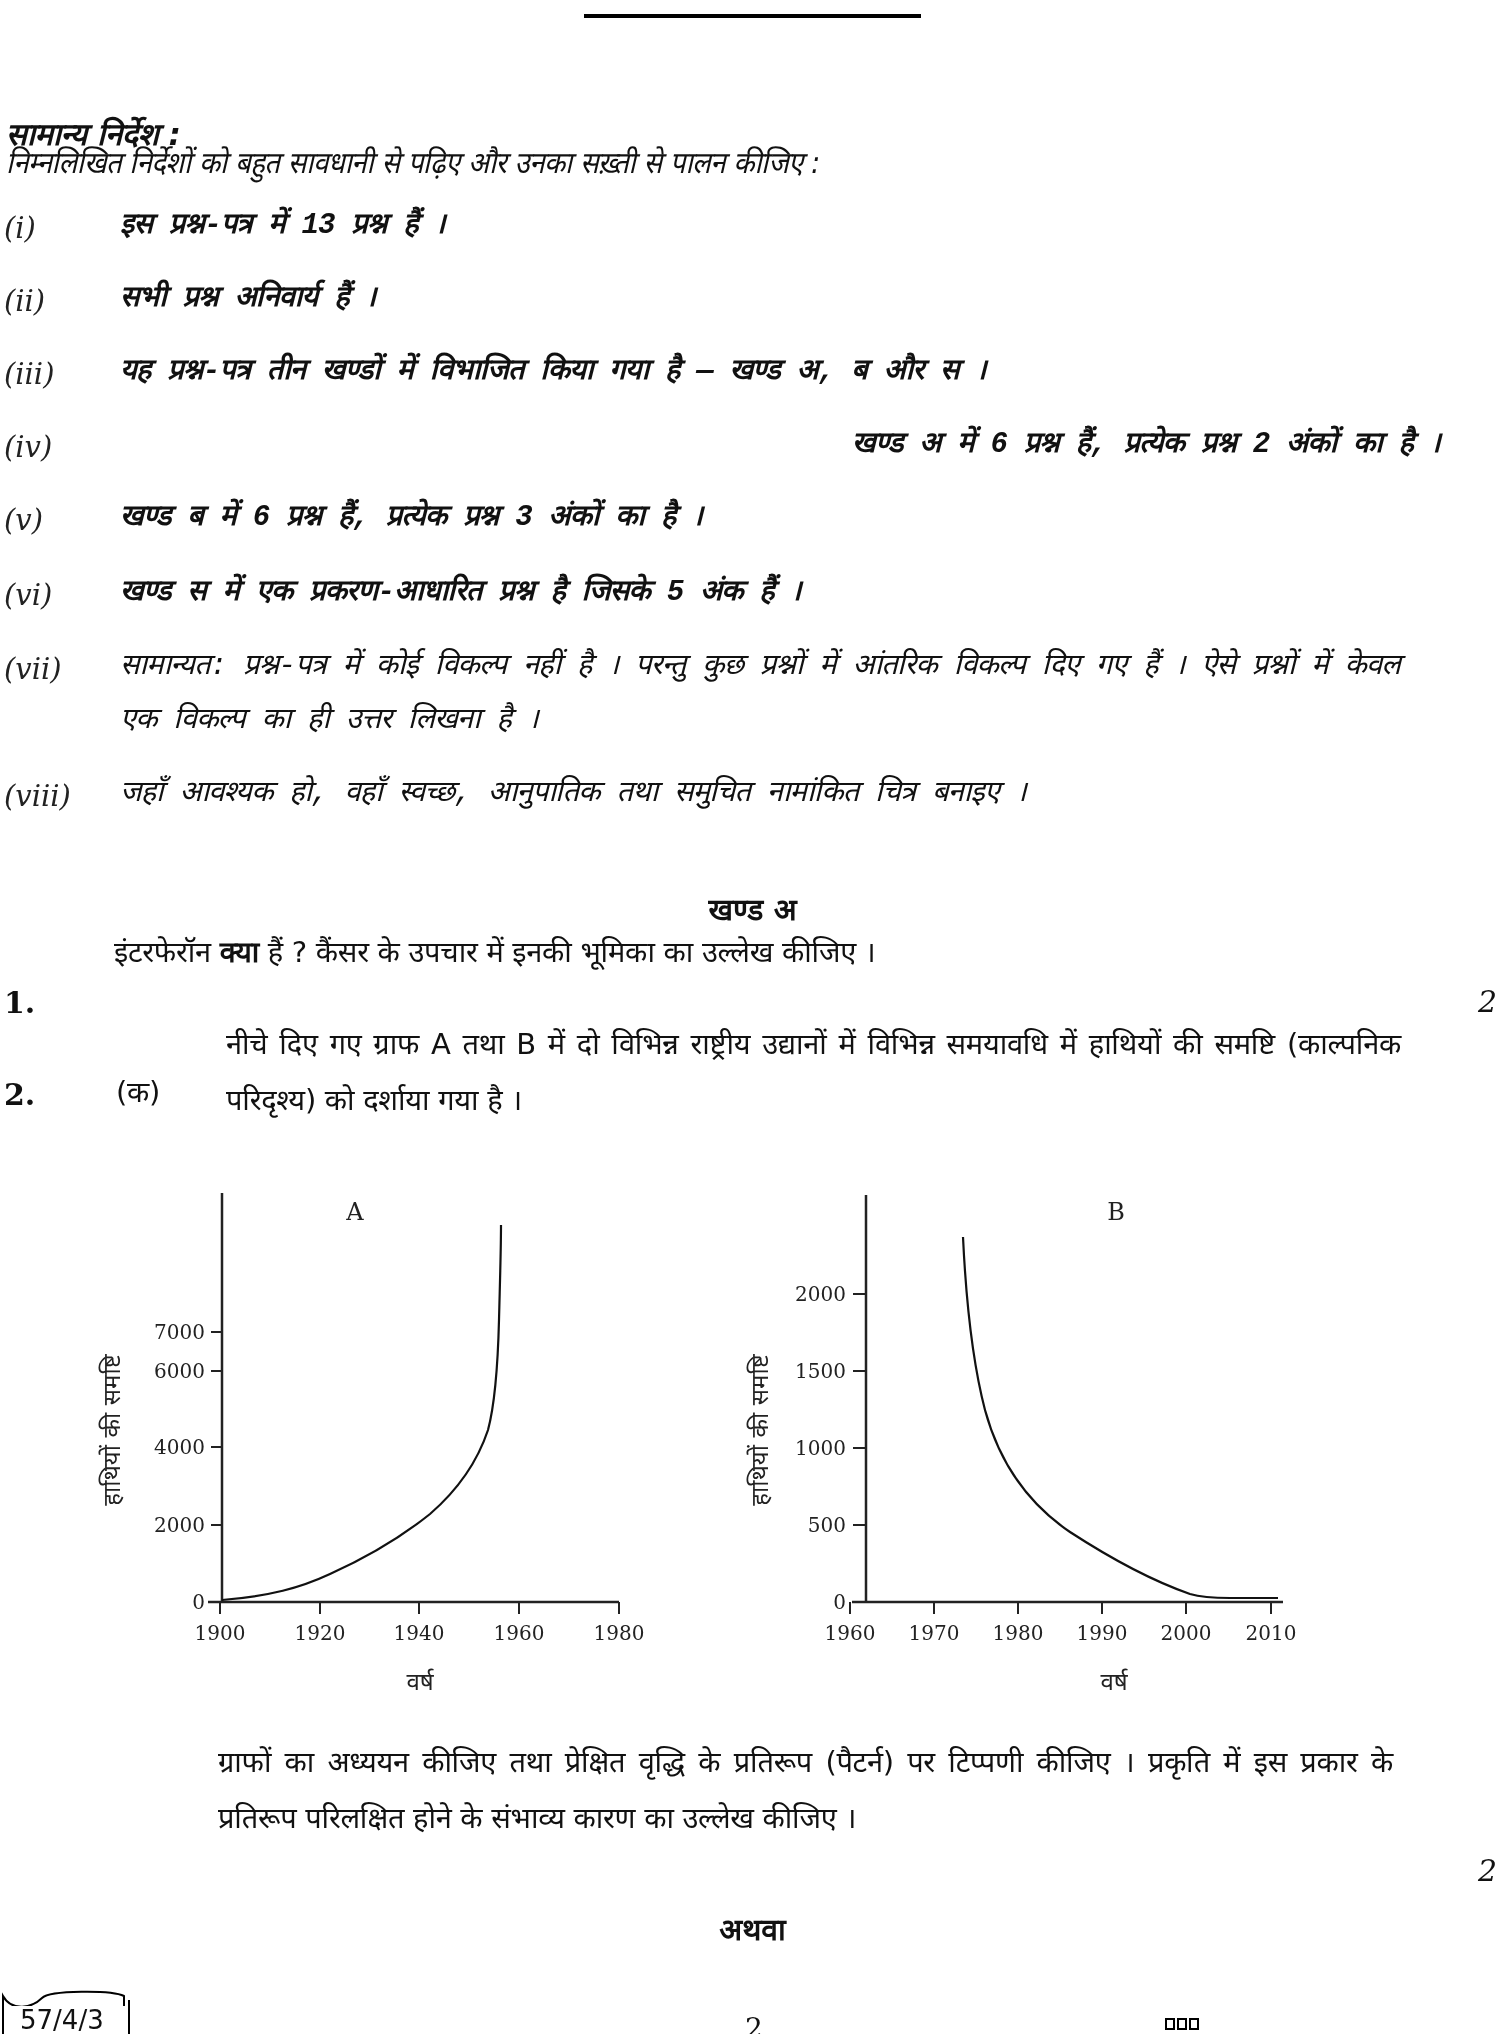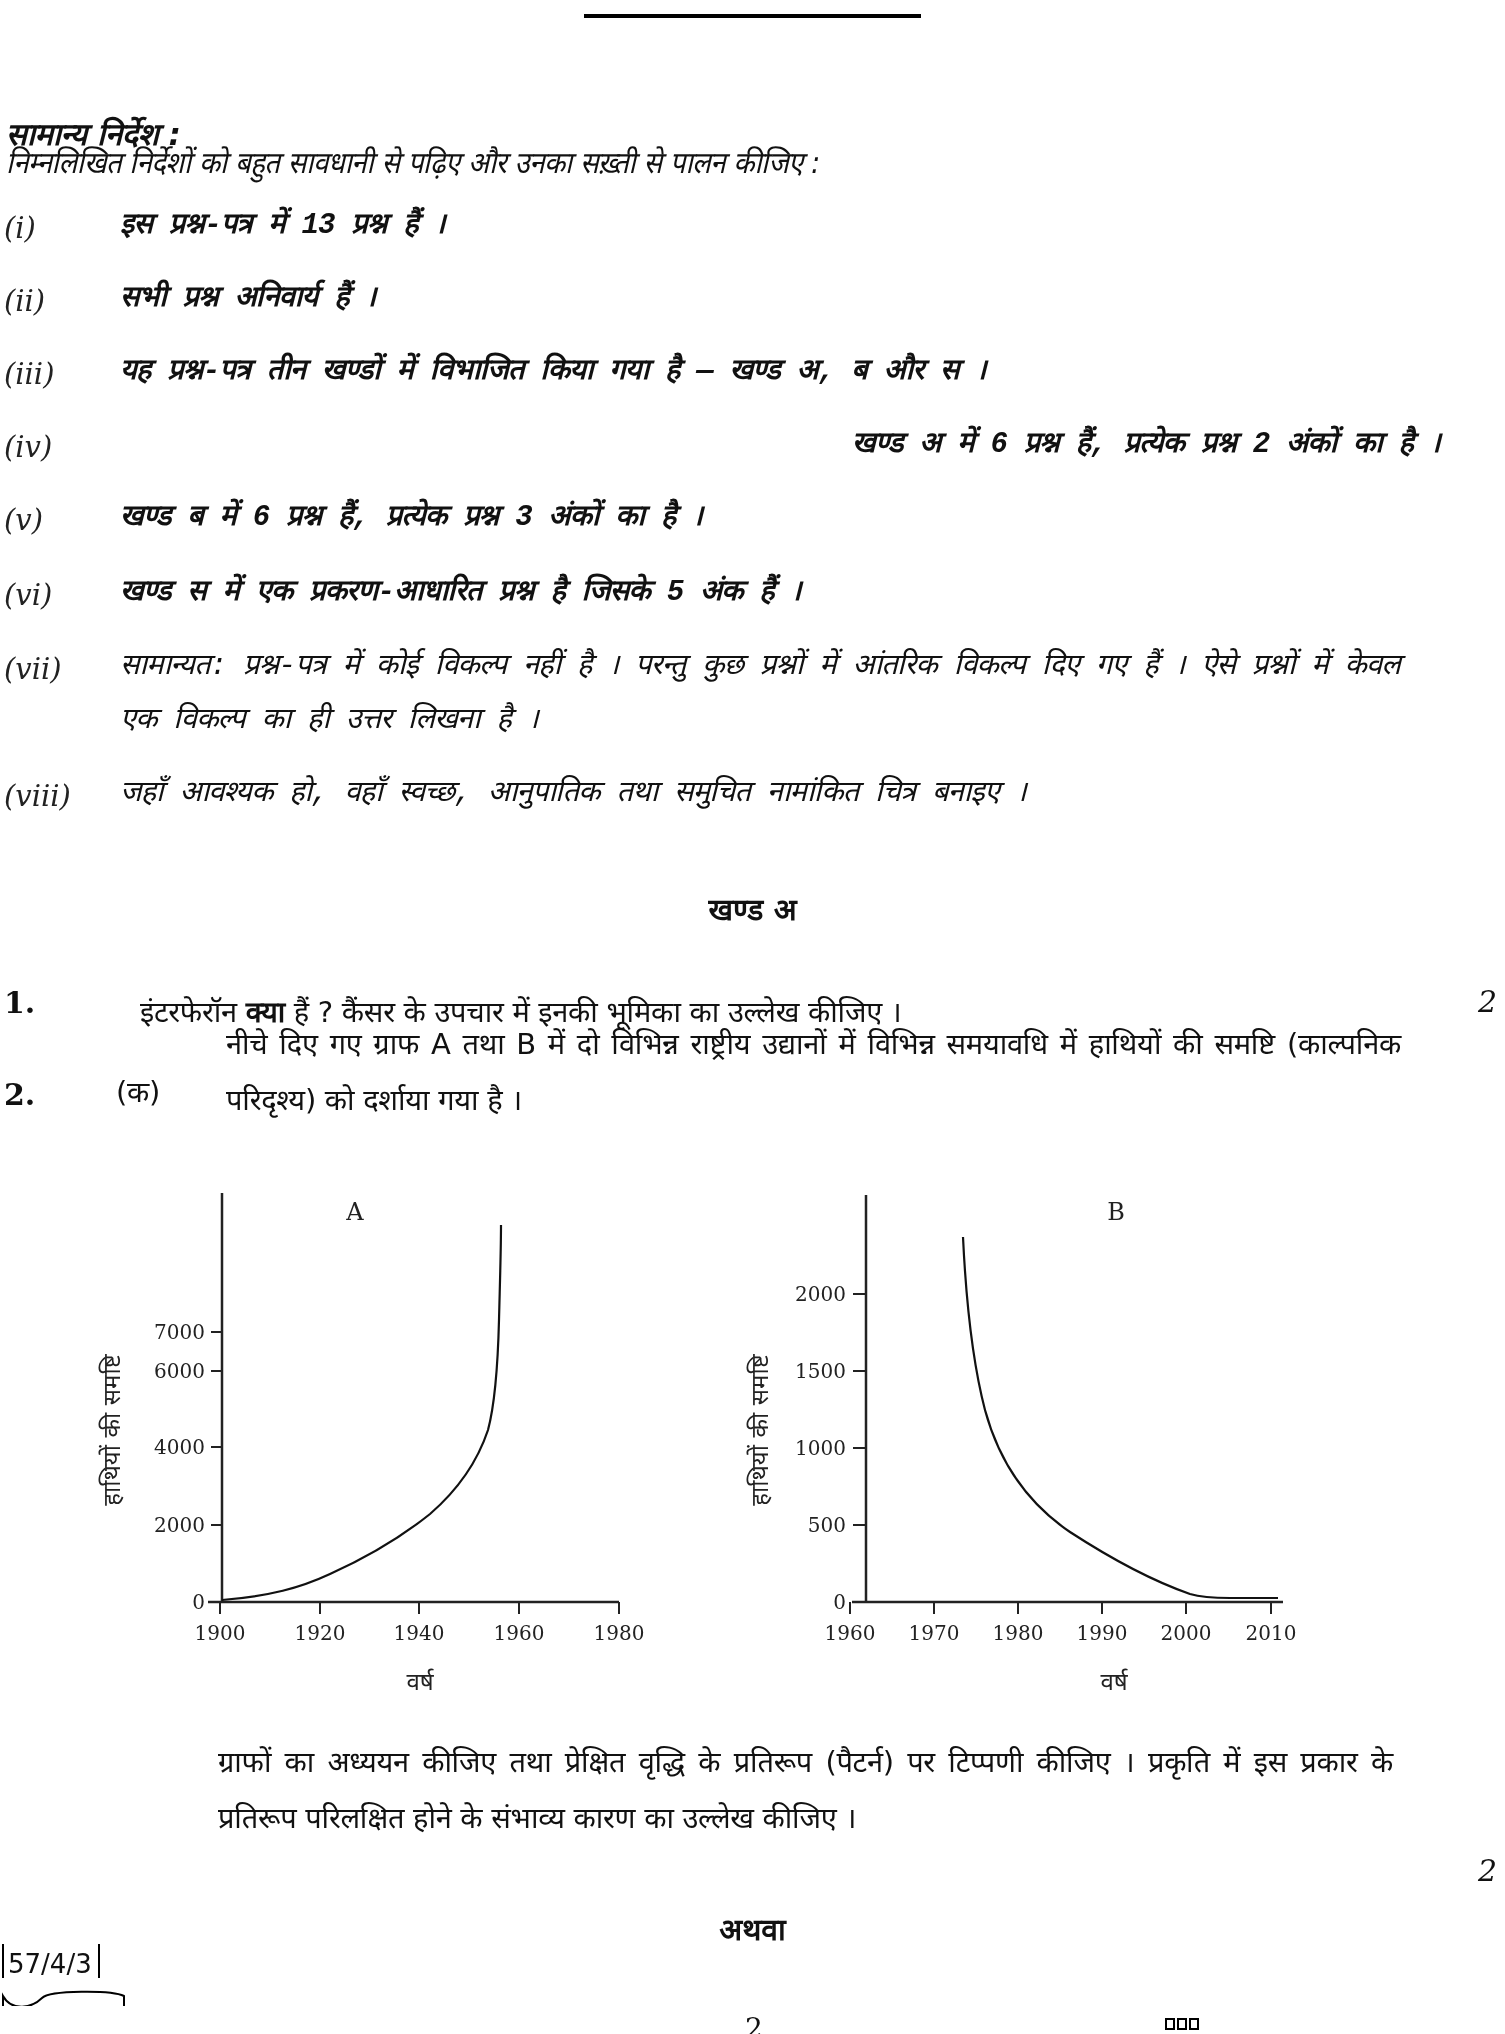--- a/index.html
+++ b/index.html
@@ -44,24 +44,24 @@
   .justify { text-align: justify; text-align-last: left; }
   .bold { font-weight: bold; }
 
   .graph { position: absolute; }
   .graph svg { overflow: visible; }
   .tick-label { font-family: "DejaVu Serif", "Liberation Serif", serif; font-size: 20px; fill: #222; }
   .graph-title { font-family: "DejaVu Serif", "Liberation Serif", serif; font-size: 24px; fill: #222; }
   .axis-label { font-family: "DejaVu Sans", "Liberation Sans", sans-serif; font-size: 24px; fill: #222; }
 
   .footer-code {
-    left: 2px; top: 1944px; width: 98px; height: 34px;
+    left: 2px; top: 2000px; width: 128px; height: 34px;
     border-left: 2px solid #000; border-right: 2px solid #000;
     font-family: "DejaVu Sans", "Liberation Sans", sans-serif; font-size: 26px;
-    line-height: 40px; padding-left: 4px; box-sizing: border-box; overflow: hidden;
+    line-height: 40px; padding-left: 16px; box-sizing: border-box; overflow: hidden;
   }
   .footer-code-tab {
     left: 2px; top: 1990px; width: 124px; height: 16px;
   }
   .page-num { left: 745px; top: 2012px; font-size: 28px; }
   .qr-mark {
     left: 1165px; top: 2018px; width: 38px; height: 14px;
     display: flex; gap: 2px;
   }
   .qr-mark span { display: block; width: 10px; height: 12px; border: 2px solid #000; box-sizing: border-box; }
@@ -103,21 +103,21 @@
   <span class="instr-text light" style="top:-12px; width:1300px;">सामान्यत: प्रश्न-पत्र में कोई विकल्प नहीं है । परन्तु कुछ प्रश्नों में आंतरिक विकल्प दिए गए हैं । ऐसे प्रश्नों में केवल एक विकल्प का ही उत्तर लिखना है ।</span>
 </div>
 <div class="abs instr-row" style="top:779px;">
   <span class="instr-num">(viii)</span>
   <span class="instr-text light" style="top:-12px;">जहाँ आवश्यक हो, वहाँ स्वच्छ, आनुपातिक तथा समुचित नामांकित चित्र बनाइए ।</span>
 </div>
 
 <div class="abs section-head" style="top:888px;">खण्ड अ</div>
 
 <div class="abs qnum" style="top:985px;">1.</div>
-<div class="abs qtext" style="left:114px; top:984px; width:1250px;margin-left:26px;">
+<div class="abs qtext" style="left:114px; top:924px; width:1250px;">
   <span>इंटरफेरॉन </span><span class="bold">क्या</span><span> हैं ? कैंसर के उपचार में इनकी भूमिका का उल्लेख कीजिए ।</span>
 </div>
 <div class="abs marks" style="top:984px;">2</div>
 
 <div class="abs qnum" style="top:1077px;">2.</div>
 <div class="abs qtext" style="left:116px; top:1064px;">(क)</div>
 <div class="abs qtext justify" style="left:226px; top:1016px; width:1175px;">नीचे दिए गए ग्राफ A तथा B में दो विभिन्न राष्ट्रीय उद्यानों में विभिन्न समयावधि में हाथियों की समष्टि (काल्पनिक परिदृश्य) को दर्शाया गया है ।</div>
 
 <div class="graph" style="left:0; top:0;">
   <svg width="700" height="1720" viewBox="0 0 700 1720" style="position:absolute; left:0; top:0;">

